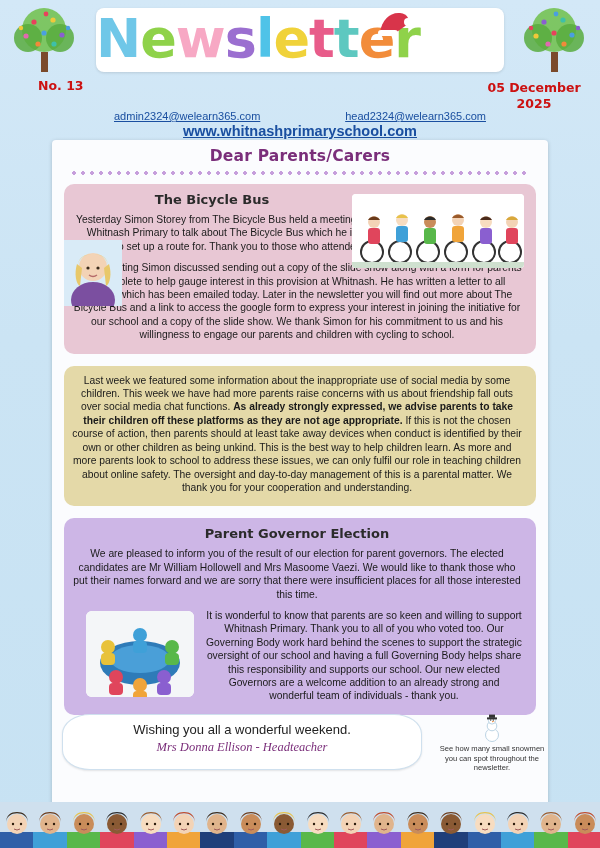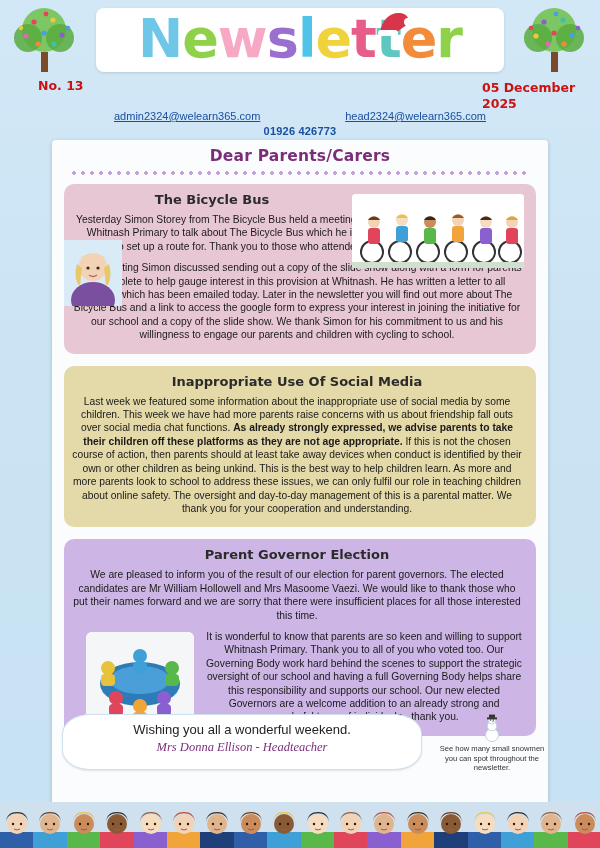--- a/index.html
+++ b/index.html
@@ -41,21 +41,21 @@
     width: 408px;
     height: 64px;
     background: #ffffff;
     border-radius: 8px;
     box-shadow: 0 1px 3px rgba(0,0,0,0.12);
     overflow: hidden;
   }
   .title-text {
     position: absolute;
     left: 0; right: 0; top: -2px;
-    text-align: center;
+    text-align: left;
     font-family: "DejaVu Sans", sans-serif;
     font-size: 54px;
     font-weight: bold;
     letter-spacing: -1px;
     line-height: 66px;
     white-space: nowrap;
   }
   .title-text span { display: inline-block; }
   .santa-hat {
     position: absolute;
@@ -72,21 +72,21 @@
     color: #cc1111;
     font-family: "DejaVu Sans", sans-serif;
     font-size: 12.5px;
     font-weight: bold;
   }
   .date {
     position: absolute;
     right: 14px;
     top: 80px;
     width: 104px;
-    text-align: left;
+    text-align: center;
     color: #cc1111;
     font-family: "DejaVu Sans", sans-serif;
     font-size: 12.5px;
     font-weight: bold;
     line-height: 16px;
   }
   .contact-block {
     position: absolute;
     left: 100px;
     top: 82px;
@@ -325,21 +325,20 @@
     <div class="date">
       <div>05 December</div>
       <div>2025</div>
     </div>
 
     <div class="contact-block">
       <div class="contact-row">
         <a href="#">admin2324@welearn365.com</a>
         <a href="#">head2324@welearn365.com</a>
       </div>
-      <div class="phone">01926 426773</div>
       <a class="website" href="#">www.whitnashprimaryschool.com</a>
     </div>
   </div>
 
   <div class="body-card">
 
     <div class="dear-parents">Dear Parents/Carers</div>
     <div class="divider"></div>
 
     <svg class="teacher-photo" viewBox="0 0 58 66">
@@ -400,21 +399,20 @@
           </g>
         </g>
         <rect x="0" y="68" width="172" height="6" fill="#cfe0cf"></rect>
       </svg>
 
       <p class="para1">Yesterday Simon Storey from The Bicycle Bus held a meeting at Whitnash Primary to talk about The Bicycle Bus which he is looking to set up a route for. Thank you to those who attended.</p>
       <p>At the meeting Simon discussed sending out a copy of the slide show along with a form for parents to complete to help gauge interest in this provision at Whitnash. He has written a letter to all parents which has been emailed today. Later in the newsletter you will find out more about The Bicycle Bus and a link to access the google form to express your interest in joining the initiative for our school and a copy of the slide show.  We thank Simon for his commitment to us and his willingness to engage our parents and children with cycling to school.</p>
     </div>
 
     <div class="article a-social">
-      <h2>Inappropriate Use Of Social Media</h2>
       <p id="social-para"><span>Last week we featured some information about the inappropriate use of social media by some children. This week we have had more parents raise concerns with us about friendship fall outs over social media chat functions. </span><b>As already strongly expressed, we advise parents to take their children off these platforms as they are not age appropriate.</b><span> If this is not the chosen course of action, then parents should at least take away devices when conduct is identified by their own or other children as being unkind. This is the best way to help children learn. As more and more parents look to school to address these issues, we can only fulfil our role in teaching children about online safety. The oversight and day-to-day management of this is a parental matter.  We thank you for your cooperation and understanding.</span></p>
     </div>
 
     <div class="article a-governor">
       <h2>Parent Governor Election</h2>
       <p>We are pleased to inform you of the result of our election for parent governors. The elected candidates are Mr William Hollowell and Mrs Masoome Vaezi.  We would like to thank those who put their names forward and we are sorry that there were insufficient places for all those interested this time.</p>
 
       <svg class="gov-photo" viewBox="0 0 108 86">
         <rect width="108" height="86" fill="#f4f6f8"></rect>
         <ellipse cx="54" cy="52" rx="40" ry="22" fill="#2e7bb8"></ellipse>

